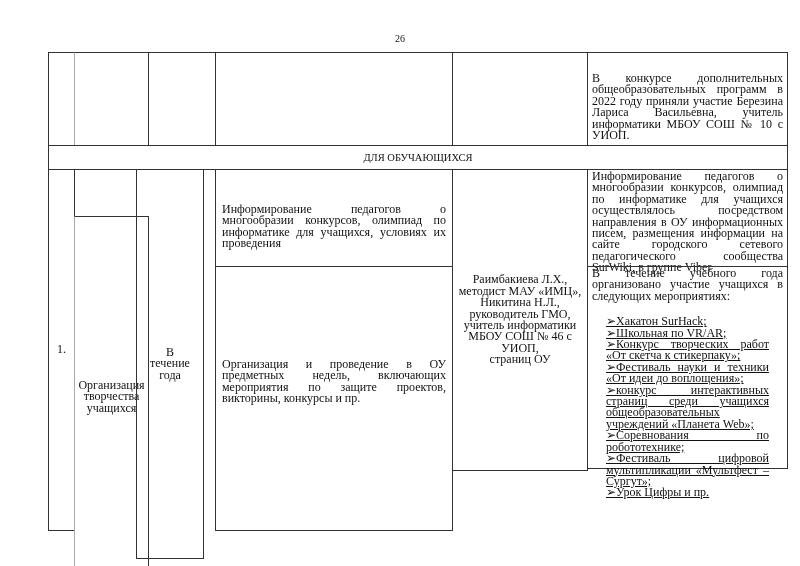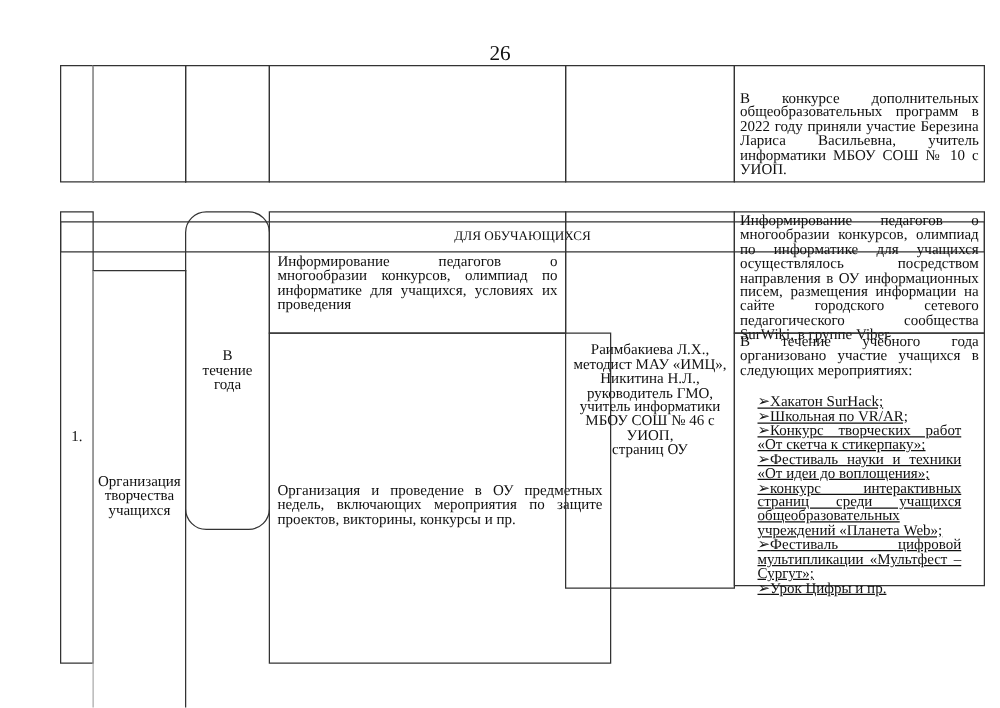--- a/index.html
+++ b/index.html
@@ -1,18 +1,18 @@
 <!DOCTYPE html>
 <html><head>
 <meta charset="utf-8">
 <style>
   html, body { margin: 0; padding: 0; background: #ffffff; }
   body { width: 800px; height: 566px; position: relative; overflow: hidden;
          font-family: "Liberation Serif", "DejaVu Serif", serif; color: #111; }
-  .page-number { position: absolute; top: 33px; left: 0; width: 800px; text-align: center; font-size: 17px; }
+  .page-number { position: absolute; top: 33px; left: 0; width: 800px; text-align: center; font-size: 10px; }
   .tbl { position: absolute; left: 48px; top: 52px; width: 740px; height: 479px; }
   .cell { position: absolute; box-sizing: border-box; font-size: 12px; line-height: 11.4px; }
   .b { border: 1px solid #333; }
   .j { text-align: justify; text-align-last: left; }
   .c { text-align: center; display: flex; align-items: center; justify-content: center; }
   .section-title { font-size: 10.5px; }
   .list { margin: 14px; padding: 0; list-style: none; text-decoration: underline; }
 </style>
 </head>
 <body>
@@ -23,39 +23,39 @@
 
   <div class="cell b" style="left:0;top:0;width:27px;height:94px;"></div>
   <div class="cell b" style="left:26px;top:0;width:75px;height:94px;border-left-color:#aaa;"></div>
   <div class="cell b" style="left:100px;top:0;width:68px;height:94px;"></div>
   <div class="cell b" style="left:167px;top:0;width:238px;height:94px;"></div>
   <div class="cell b" style="left:404px;top:0;width:136px;height:94px;"></div>
   <div class="cell b j" style="left:539px;top:0;width:201px;height:94px;padding:20px 4px 0 4px;">
     <span>В конкурсе дополнительных общеобразовательных программ в 2022 году приняли участие Березина Лариса Васильевна, учитель информатики МБОУ СОШ № 10 с УИОП.</span>
   </div>
 
-  <div class="cell b c section-title" style="left:0;top:93px;width:740px;height:25px;margin-top:32px;">
+  <div class="cell b c section-title" style="left:0;top:93px;width:740px;height:25px;">
     <span>ДЛЯ ОБУЧАЮЩИХСЯ</span>
   </div>
 
   <div class="cell b c" style="left:0;top:117px;width:27px;height:362px;">
     <span>1.</span>
   </div>
   <div class="cell b c" style="left:26px;top:117px;width:75px;height:362px;border-left-color:#aaa;padding:0 6px;margin-top:47px;">
     <span>Организация творчества учащихся</span>
   </div>
-  <div class="cell b c" style="left:100px;top:117px;width:68px;height:255px;padding:0 10px;border-radius:17px;">
+  <div class="cell b c" style="left:88px;top:117px;width:68px;height:390px;padding:0 10px;">
     <span>В течение года</span>
   </div>
 
   <div class="cell b j" style="left:167px;top:117px;width:238px;height:98px;padding:34px 6px 0 6px;">
     <span>Информирование педагогов о многообразии конкурсов, олимпиад по информатике для учащихся, условиях их проведения</span>
   </div>
 
-  <div class="cell b j" style="left:167px;top:214px;width:274px;height:265px;padding:120px 6px 0 6px;">
+  <div class="cell b j" style="left:167px;top:214px;width:238px;height:265px;padding:92px 6px 0 6px;">
     <span>Организация и проведение в ОУ предметных недель, включающих мероприятия по защите проектов, викторины, конкурсы и пр.</span>
   </div>
 
   <div class="cell b c" style="left:404px;top:117px;width:136px;height:302px;flex-direction:column;padding-top:0;">
     <div>Раимбакиева Л.Х.,</div>
     <div>методист МАУ «ИМЦ»,</div>
     <div>Никитина Н.Л.,</div>
     <div>руководитель ГМО,</div>
     <div>учитель информатики</div>
     <div>МБОУ СОШ № 46 с</div>
@@ -68,17 +68,18 @@
   </div>
 
   <div class="cell b j" style="left:539px;top:214px;width:201px;height:203px;padding:1px 4px 0 4px;">
     <div>В течение учебного года организовано участие учащихся в следующих мероприятиях:</div>
     <ul class="list">
       <li><span class="arrow">➢</span><span>Хакатон SurHack;</span></li>
       <li><span class="arrow">➢</span><span>Школьная по VR/AR;</span></li>
       <li><span class="arrow">➢</span><span>Конкурс творческих работ «От скетча к стикерпаку»;</span></li>
       <li><span class="arrow">➢</span><span>Фестиваль науки и техники «От идеи до воплощения»;</span></li>
       <li><span class="arrow">➢</span><span>конкурс интерактивных страниц среди учащихся общеобразовательных учреждений «Планета Web»;</span></li>
+      <li><span class="arrow">➢</span><span>Соревнования по робототехнике;</span></li>
       <li><span class="arrow">➢</span><span>Фестиваль цифровой мультипликации «Мультфест – Сургут»;</span></li>
       <li><span class="arrow">➢</span><span>Урок Цифры и пр.</span></li>
     </ul>
   </div>
 </div>
 
 </body></html>

